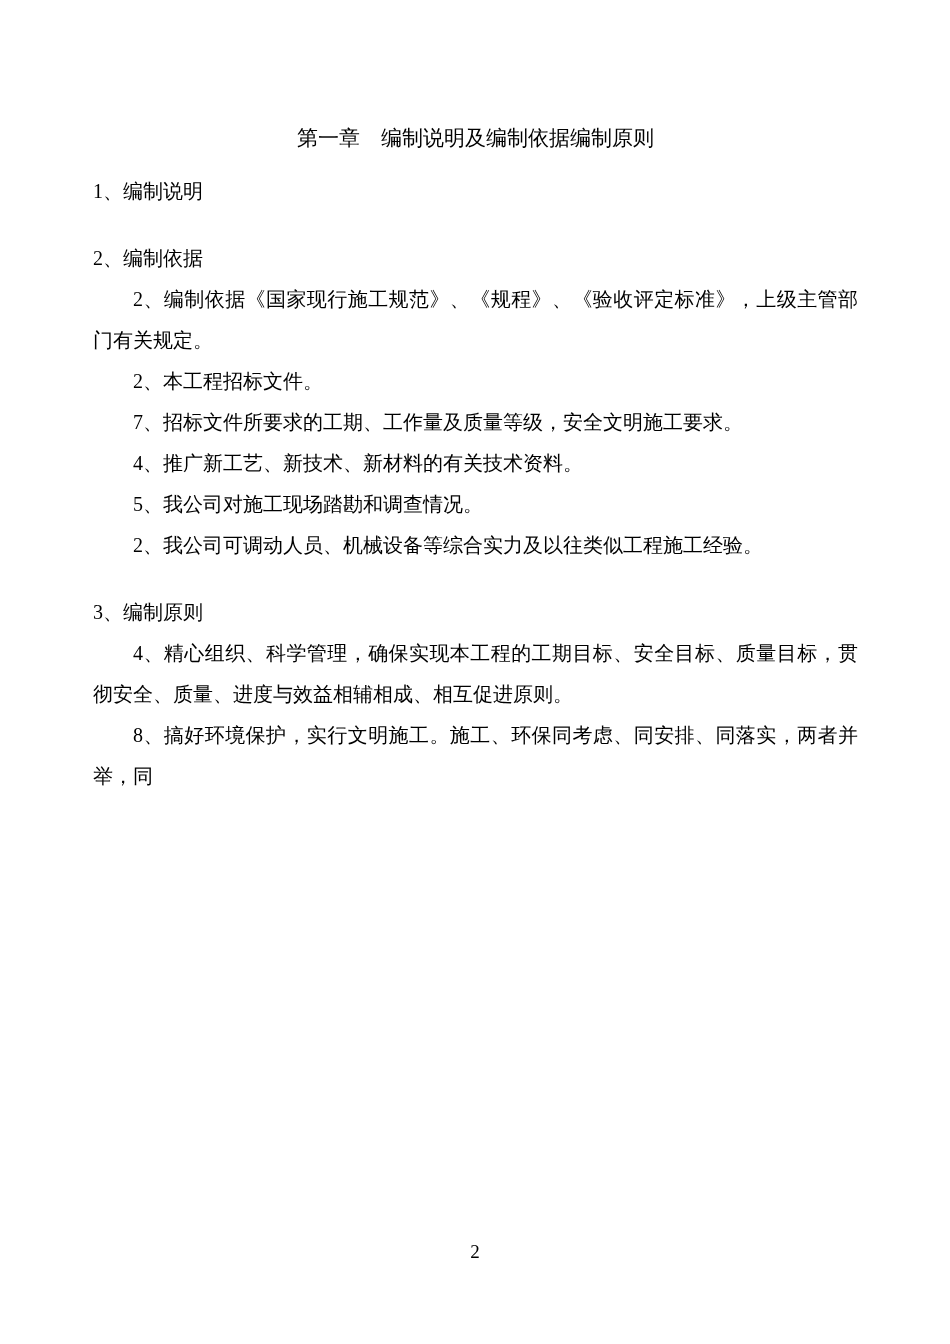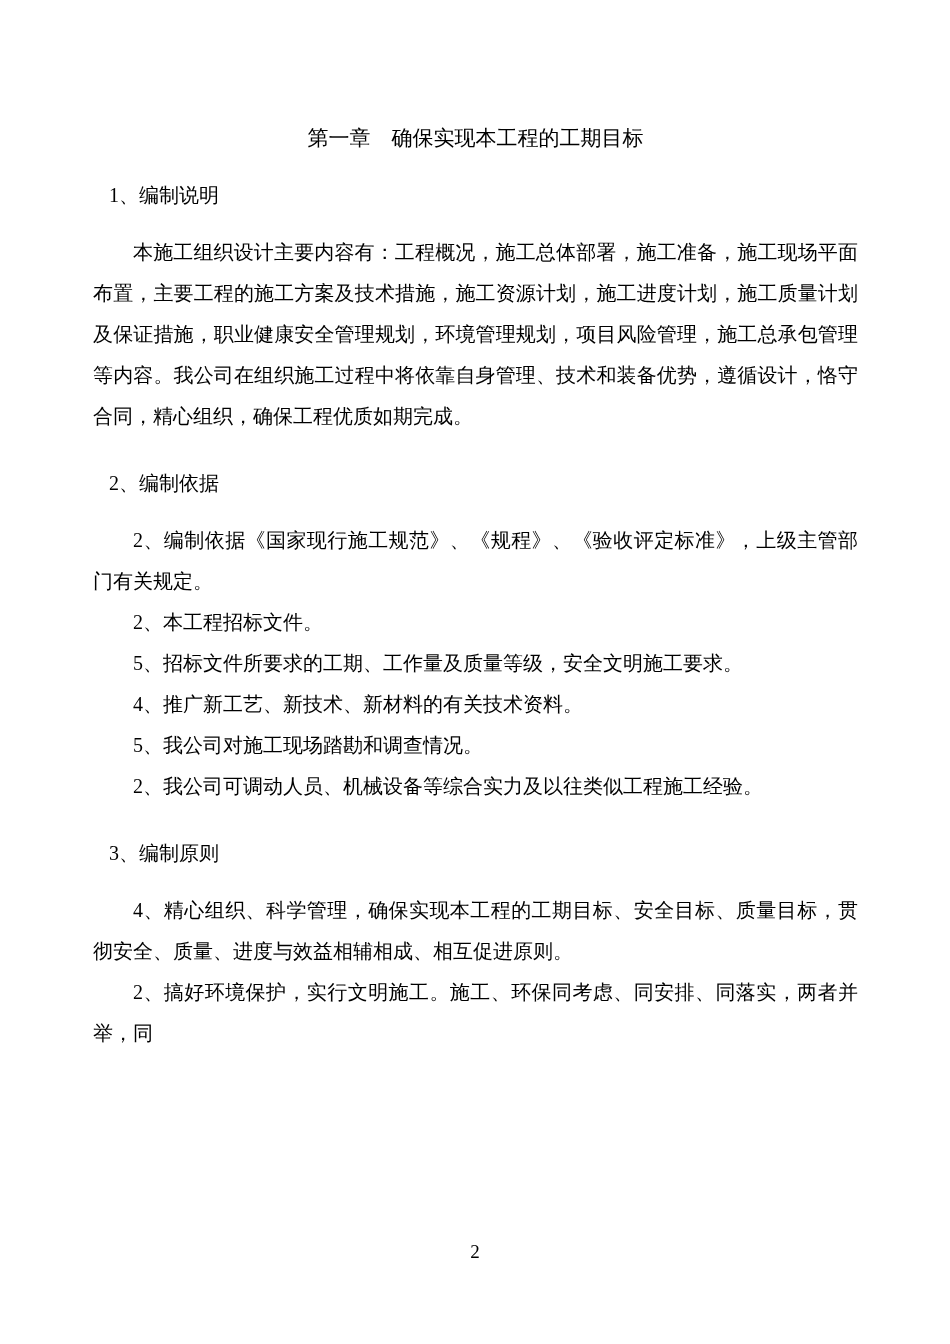--- a/index.html
+++ b/index.html
@@ -20,21 +20,21 @@
     line-height: 41px;
     overflow: hidden;
   }
   .doc-title {
     text-align: center;
     margin: 0 0 12px 0;
     font-weight: normal;
     font-size: 21px;
   }
   .heading {
-    margin: 16px;
+    margin: 0;
   }
   .heading.spaced {
     margin-top: 26px;
   }
   .para {
     margin: 0;
     text-indent: 2em;
     text-align: justify;
   }
   .page-number {
@@ -44,32 +44,31 @@
     right: 0;
     text-align: center;
     font-size: 19px;
   }
 </style>
 </head>
 <body>
 
 <div class="page">
 
-  <h1 class="doc-title">第一章　确保实现本工程的工期目标</h1>
+  <h1 class="doc-title">第一章　编制说明及编制依据编制原则</h1>
 
   <div class="heading">1、编制说明</div>
-  <p class="para">本施工组织设计主要内容有：工程概况，施工总体部署，施工准备，施工现场平面布置，主要工程的施工方案及技术措施，施工资源计划，施工进度计划，施工质量计划及保证措施，职业健康安全管理规划，环境管理规划，项目风险管理，施工总承包管理等内容。我公司在组织施工过程中将依靠自身管理、技术和装备优势，遵循设计，恪守合同，精心组织，确保工程优质如期完成。</p>
 
   <div class="heading spaced">2、编制依据</div>
   <p class="para">2、编制依据《国家现行施工规范》、《规程》、《验收评定标准》，上级主管部门有关规定。</p>
   <p class="para">2、本工程招标文件。</p>
-  <p class="para">5、招标文件所要求的工期、工作量及质量等级，安全文明施工要求。</p>
+  <p class="para">7、招标文件所要求的工期、工作量及质量等级，安全文明施工要求。</p>
   <p class="para">4、推广新工艺、新技术、新材料的有关技术资料。</p>
   <p class="para">5、我公司对施工现场踏勘和调查情况。</p>
   <p class="para">2、我公司可调动人员、机械设备等综合实力及以往类似工程施工经验。</p>
 
   <div class="heading spaced">3、编制原则</div>
   <p class="para">4、精心组织、科学管理，确保实现本工程的工期目标、安全目标、质量目标，贯彻安全、质量、进度与效益相辅相成、相互促进原则。</p>
-  <p class="para">2、搞好环境保护，实行文明施工。施工、环保同考虑、同安排、同落实，两者并举，同</p>
+  <p class="para">8、搞好环境保护，实行文明施工。施工、环保同考虑、同安排、同落实，两者并举，同</p>
 
   <div class="page-number">2</div>
 
 </div>
 
 </body></html>

